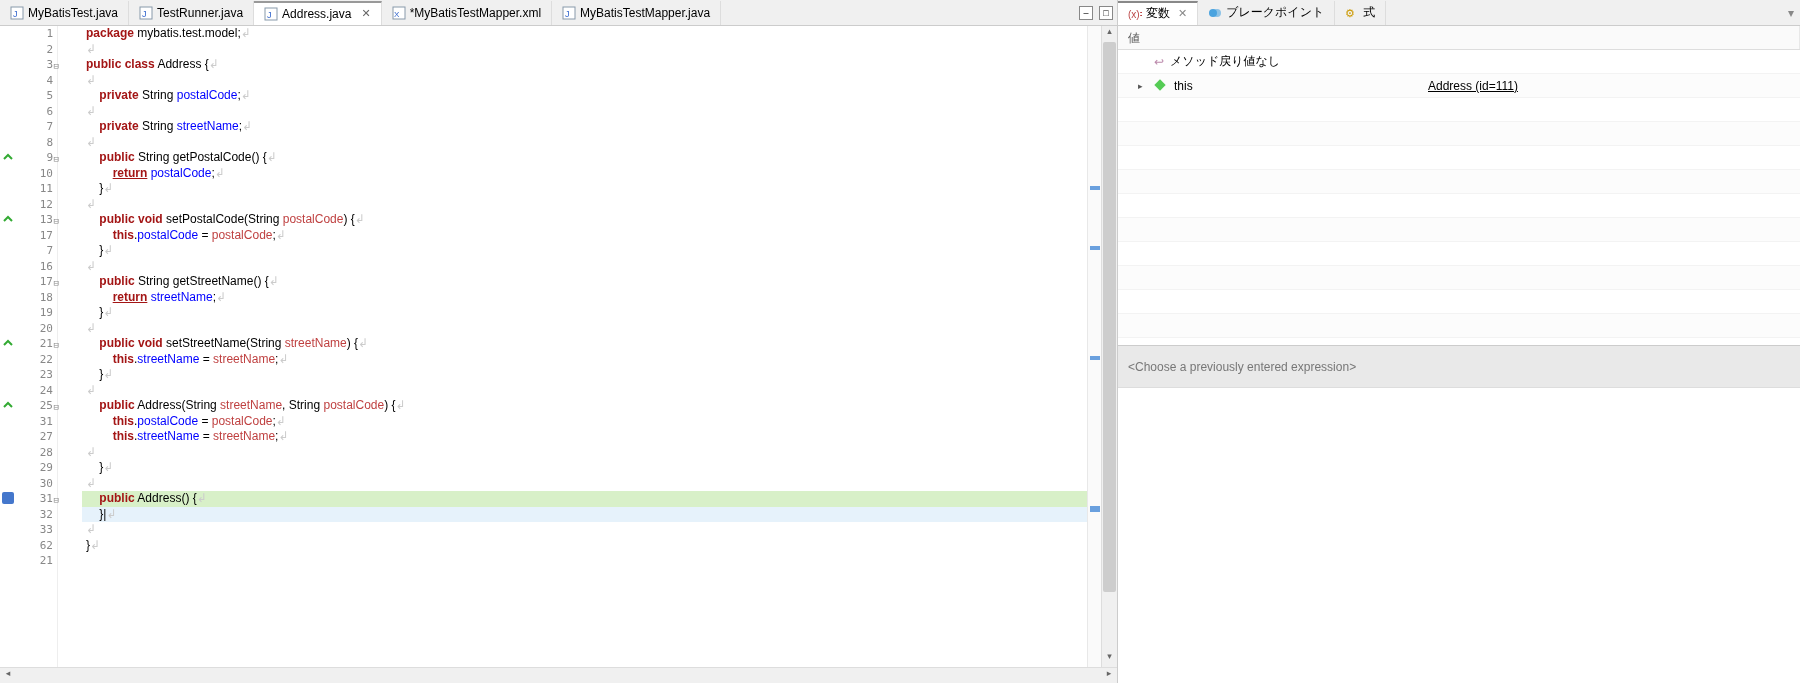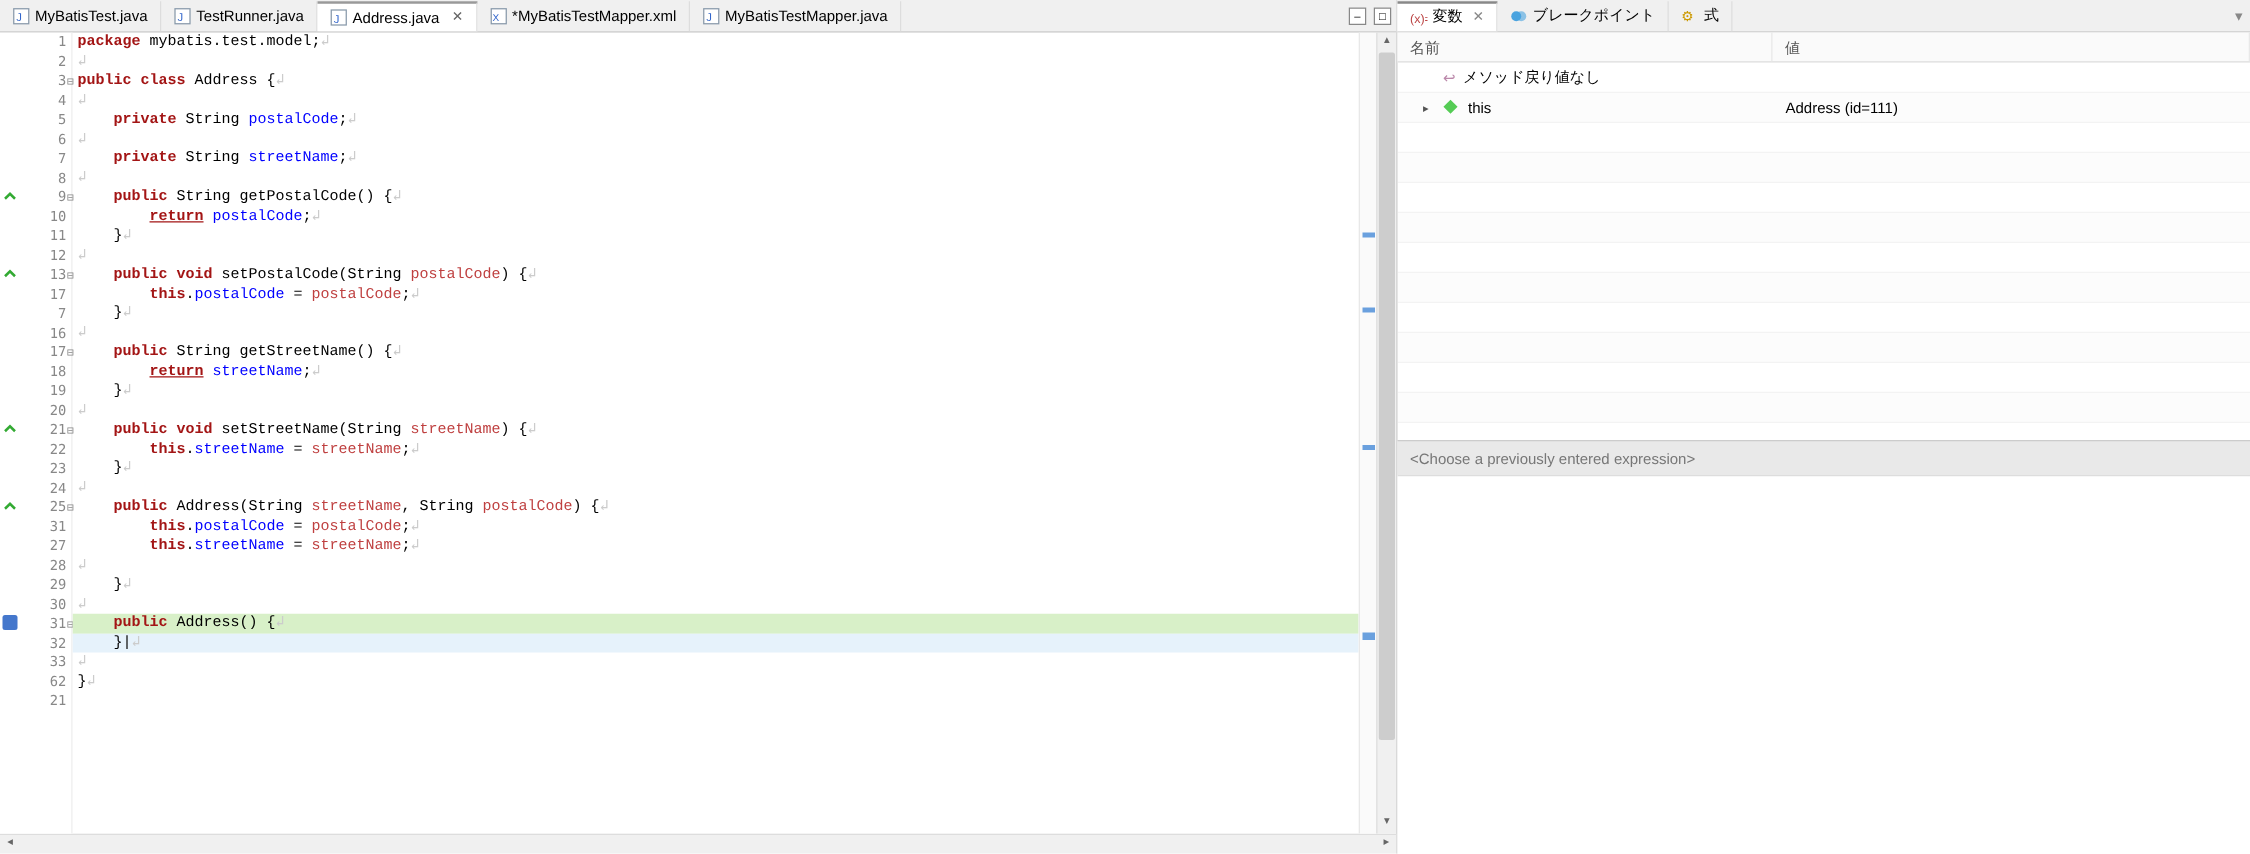--- a/index.html
+++ b/index.html
@@ -16,21 +16,21 @@
 .tabs-right { margin-left: auto; display: flex; align-items: center; gap: 6px; padding-right: 4px; }
 .mini-btn { width: 14px; height: 14px; border: 1px solid #888; font-size: 9px; display: flex; align-items: center; justify-content: center; cursor: pointer; background: #fff; }
 
 .code-container { flex: 1; display: flex; overflow: hidden; position: relative; }
 .gutter { width: 58px; background: #fff; border-right: 1px solid #eee; font-family: Consolas, monospace; font-size: 11px; color: #888; text-align: right; padding-top: 0px; user-select: none; }
 .gutter-line { height: 15.5px; line-height: 15.5px; padding-right: 4px; position: relative; }
 .gutter-line .fold { position: absolute; right: -2px; top: 2px; width: 10px; height: 10px; font-size: 9px; color: #888; }
 .gutter-line .marker { position: absolute; left: 2px; top: 1px; width: 12px; height: 12px; }
 .marker-arrow { background: #47c; border-radius: 2px; }
 
-.code { flex: 1; font-family: Liberation Mono, monospace; font-size: 12px; line-height: 15.5px; white-space: pre; overflow: hidden; position: relative; }
+.code { flex: 1; font-family: Liberation Sans, sans-serif; font-size: 12px; line-height: 15.5px; white-space: pre; overflow: hidden; position: relative; margin-left: 24px; }
 .code-line { height: 15.5px; padding-left: 4px; }
 .hl-current { background: #e6f2fb; }
 .hl-new { background: #d8f0c8; }
 .kw { color: #a31515; font-weight: bold; }
 .kw2 { color: #a31515; font-weight: bold; }
 .field { color: #0000ff; }
 .param { color: #bf4040; }
 .plain { color: #000; }
 .underline { text-decoration: underline; }
 .ws { color: #ccc; }
@@ -55,26 +55,26 @@
 .views-spacer { flex: 1; }
 
 .vars-header { height: 24px; display: flex; border-bottom: 1px solid #ddd; background: #fafafa; }
 .vh-col { padding: 4px 10px; color: #555; border-right: 1px solid #e8e8e8; }
 .vh-name { width: 300px; }
 .vh-val { flex: 1; }
 
 .vars-body { flex: 1; overflow: auto; }
 .var-row { display: flex; height: 24px; align-items: center; border-bottom: 1px solid #f3f3f3; }
 .var-name-cell { width: 300px; display: flex; align-items: center; padding-left: 20px; gap: 6px; }
-.var-val-cell { flex: 1; padding-left: 10px; }
+.var-val-cell { flex: 1; padding-left: 10px; text-decoration: underline; }
 .expander { width: 10px; font-size: 9px; color: #555; cursor: pointer; }
 .node-ico { width: 14px; height: 14px; display: inline-block; }
 .ico-return { color: #b8a; font-size: 12px; }
 
-.expr-bar { height: 28px; background: #e9e9e9; border-top: 1px solid #ccc; color: #777; display: flex; align-items: center; padding: 0 10px; }
+.expr-bar { height: 42px; background: #e9e9e9; border-top: 1px solid #ccc; color: #777; display: flex; align-items: center; padding: 0 10px; }
 .expr-details { flex: 1; min-height: 90px; border-top: 1px solid #ddd; background: #fff; }
 .var-striped .var-row:nth-child(even){ background:#fcfcfc; }
 
 
 svg { display: block; }
 </style>
 </head>
 <body>
 
 <div class="container">
@@ -235,21 +235,20 @@
               <text x="0" y="11" font-size="11" fill="#c90">⚙</text>
             </svg>
           </span>
           <span>式</span>
         </div>
         <div class="views-spacer"></div>
       <span style="padding:0 6px;color:#888;cursor:pointer">▾</span>
     </div>
 
     <div class="vars-header">
-      <div class="vh-col vh-name">名前</div>
       <div class="vh-col vh-val">値</div>
     </div>
 
     <div class="vars-body var-striped" id="vars-body">
 
     <div class="var-row">
           <div class="var-name-cell">
             <span class="expander"></span>
             <span class="ico-return">↩</span>
             <span>メソッド戻り値なし</span>

